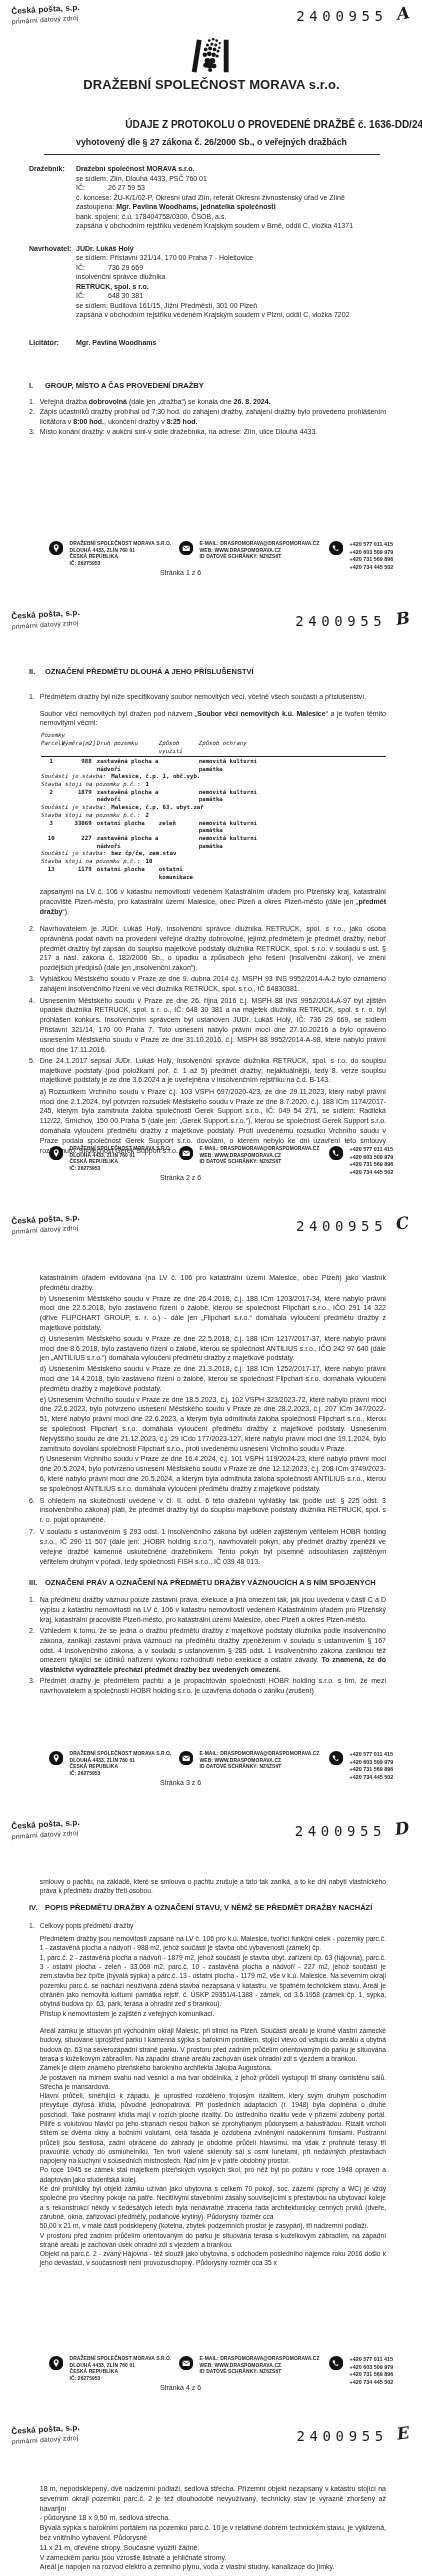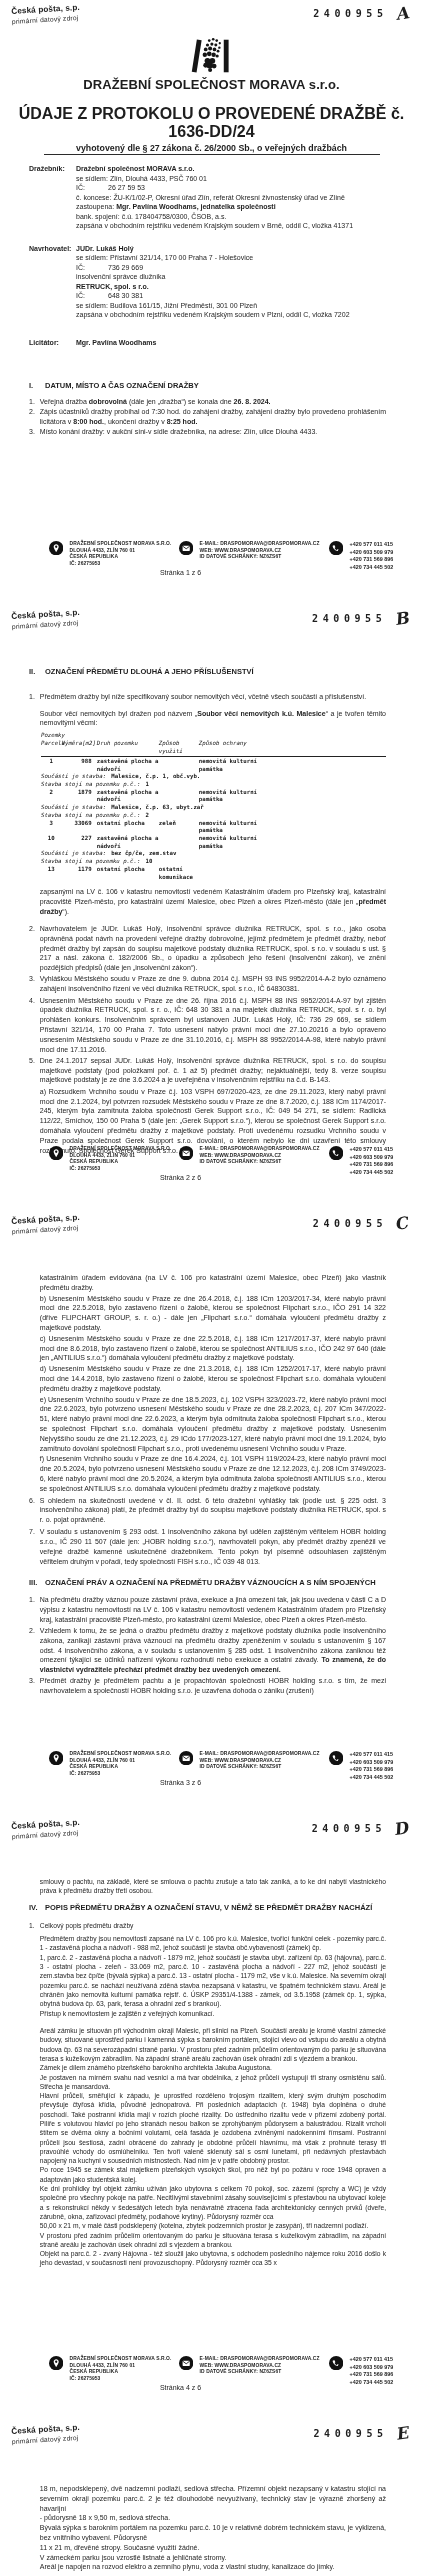--- a/index.html
+++ b/index.html
@@ -5,27 +5,27 @@
   *{box-sizing:border-box;margin:0;padding:0}
   html,body{background:#ffffff}
   body{width:423px;margin:0 auto;font-family:"Liberation Sans",sans-serif;color:#1e1e1e}
   .page{position:relative;width:423px;height:605px;background:#fff;overflow:hidden}
   .b{font-weight:bold}
   
   .post{position:absolute;left:11.3px;top:7.2px;transform:rotate(-3.5deg);transform-origin:left top}
   .pp1{font-weight:bold;font-size:8.2px;letter-spacing:0.1px}
   .pp2{font-size:6.7px;margin-top:1.5px;letter-spacing:0.2px}
   .stampbox{position:absolute;top:6.2px;right:13.4px;display:flex;align-items:flex-start;gap:9.3px}
-  .snum{font-family:"DejaVu Sans Mono",monospace;font-size:10px;font-weight:bold;letter-spacing:4.6px;padding-top:2.1px}
+  .snum{font-family:"DejaVu Sans Mono",monospace;font-size:14px;font-weight:normal;letter-spacing:4.6px;padding-top:2.1px}
   .slet{font-family:"DejaVu Serif",serif;font-size:16.5px;font-weight:bold;font-style:italic;line-height:1;transform:rotate(-8deg)}
   
   .logo{position:absolute;left:189px;top:36px;width:44px;height:40px}
   .company{position:absolute;left:0;width:100%;top:77px;text-align:center;font-size:13px;font-weight:bold;letter-spacing:0.1px}
-  .title{position:absolute;left:0;width:100%;top:105px;text-align:center;font-size:16px;font-weight:bold}
-  .subtitle{position:absolute;left:0;width:100%;top:143px;text-align:center;font-size:8.8px;font-weight:bold}
+  .title{position:absolute;left:0;width:100%;top:119px;text-align:right;font-size:10px;font-weight:bold}
+  .subtitle{position:absolute;left:0;width:100%;top:137px;text-align:center;font-size:8.8px;font-weight:bold}
   .rule{position:absolute;left:44px;top:154px;width:336px;border-top:1.5px solid #2b2b2b}
   
   .pbody{position:absolute;left:29px;width:357px}
   .irow{display:flex;font-size:7px;line-height:9.5px}
   .irow .c1{flex:none;width:47px;font-weight:bold}
   .irow .c2{flex:none;min-width:32px;padding-right:2.1px;white-space:nowrap}
   .irow .c23{flex:1}
   .irow .c3{flex:1}
   .sech{display:flex;font-size:7.5px;font-weight:bold;line-height:10.3px}
   .sech .rn{flex:none;width:16px}
@@ -183,21 +183,21 @@
 
     <div style="margin-top:18px">
       <div class="irow">
           <span class="c1">Licitátor:</span>
           <span class="c23 b">Mgr. Pavlína Woodhams</span>
         </div>
     </div>
 
     <div class="sech" style="margin-top:34px">
       <span class="rn">I.</span>
-      <span class="st">DATUM, MÍSTO A ČAS OZNAČENÍ DRAŽBY</span>
+      <span class="st">GROUP, MÍSTO A ČAS PROVEDENÍ DRAŽBY</span>
     </div>
     <div style="margin-top:5.7px">
       <div class="item">
           <span class="n">1.</span>
           <span class="t"><span>Veřejná dražba </span><span class="b">dobrovolná</span><span> (dále jen „dražba“) se konala dne </span><span class="b">26. 8. 2024.</span></span>
         </div>
       <div class="item">
           <span class="n">2.</span>
           <span class="t"><span>Zápis účastníků dražby probíhal od 7:30 hod. do zahájení dražby, zahájení dražby bylo provedeno prohlášením licitátora v </span><span class="b">8:00 hod.</span><span>, ukončení dražby v </span><span class="b">8:25 hod.</span></span>
         </div>

